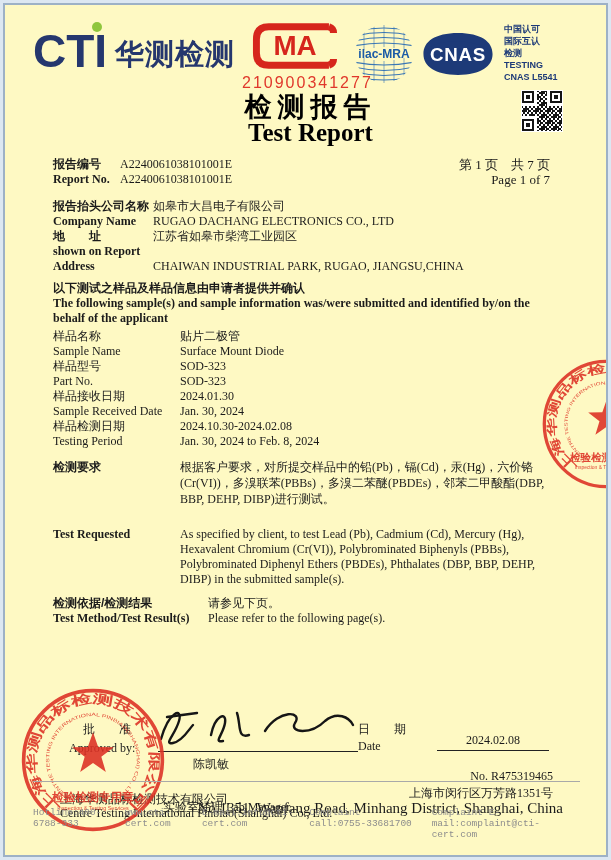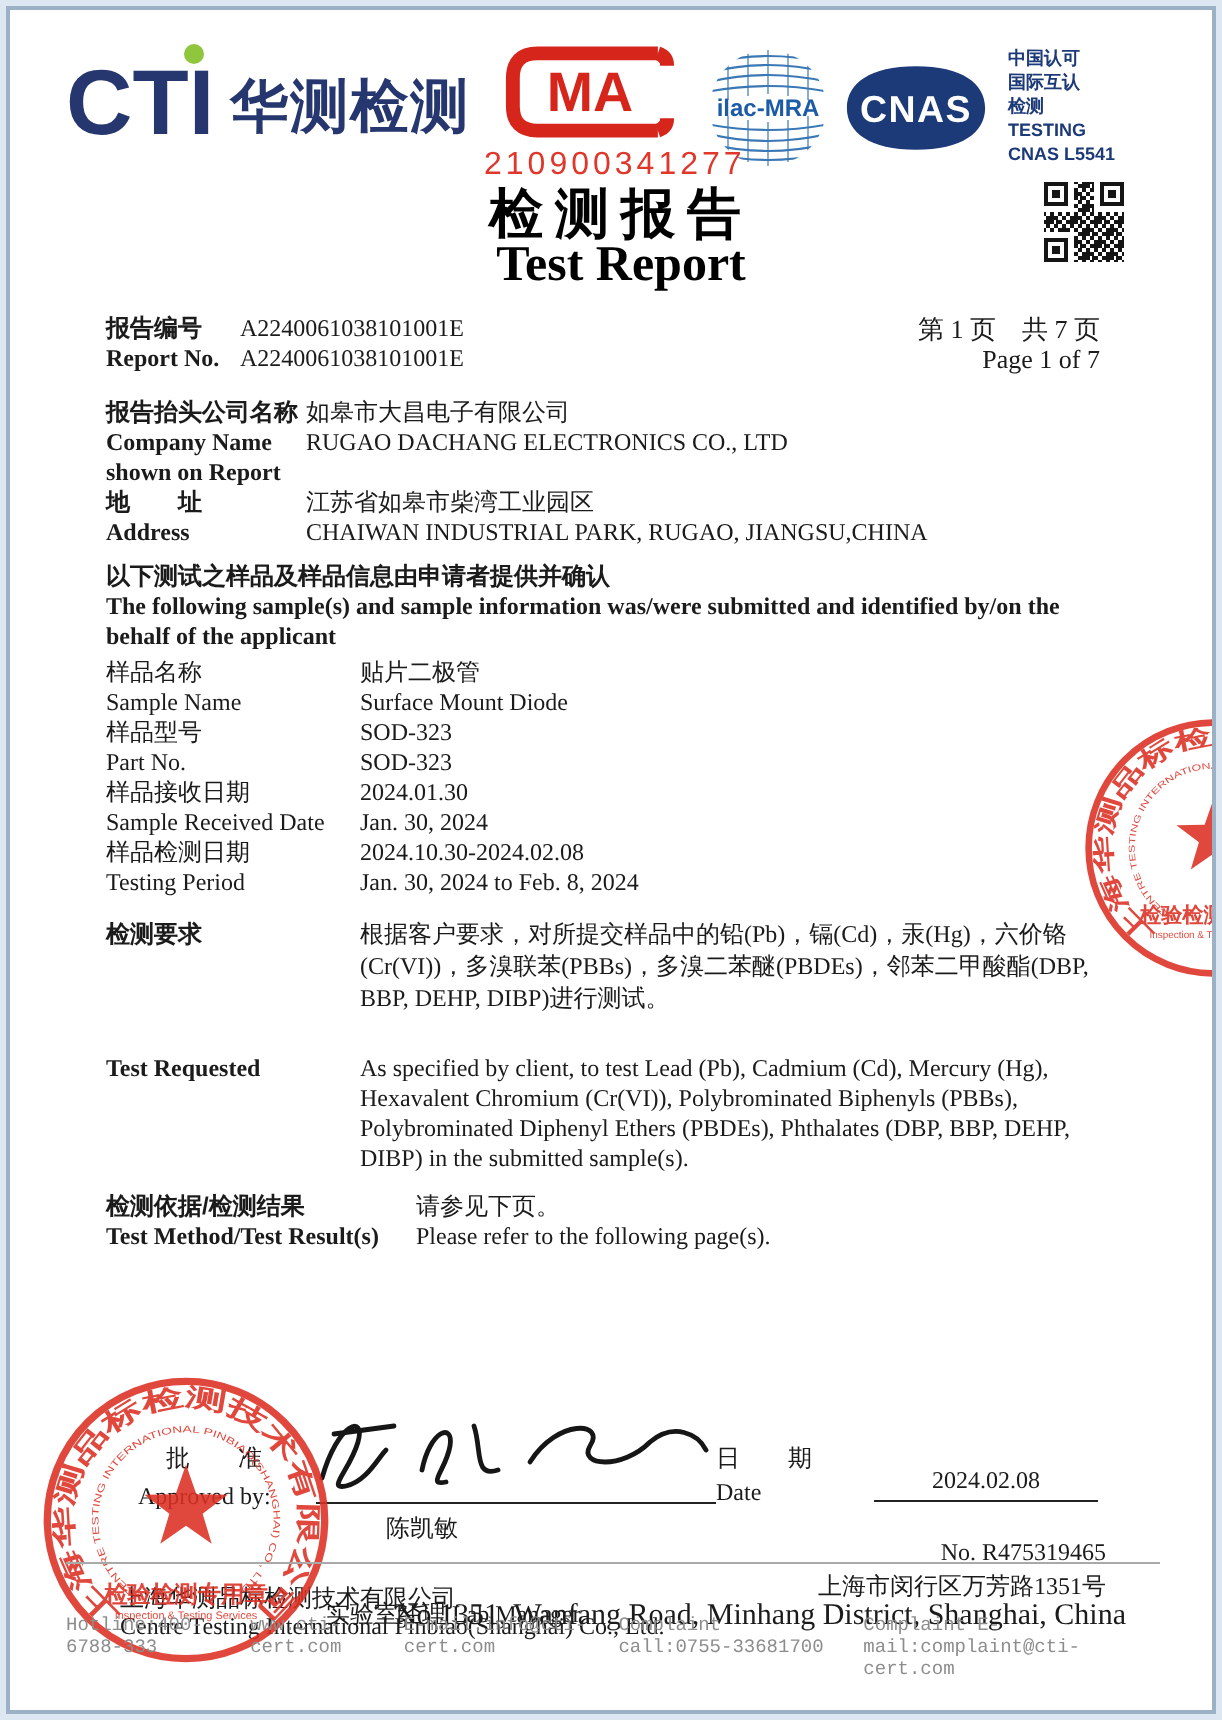--- a/index.html
+++ b/index.html
@@ -4,21 +4,21 @@
 <style>
   html,body{margin:0;padding:0;}
   body{
     width:611px;height:860px;position:relative;overflow:hidden;
     background:#dce7f2;
     font-family:"Liberation Serif","DejaVu Serif",serif;
     color:#1b1b1b;
   }
   .page{
     position:absolute;left:3px;top:3px;right:3px;bottom:3px;
-    border:2px solid #9db1c6;background:#ffffff;overflow:hidden;
+    border:2px solid #9db1c6;background:#fef9c3;overflow:hidden;
   }
   
   .header{position:absolute;left:0;top:0;width:100%;height:150px;}
   .cti-logo{position:absolute;left:28px;top:24px;display:flex;align-items:flex-end;}
   .cti-letters{font-family:"Liberation Sans","DejaVu Sans",sans-serif;font-weight:bold;
     font-size:46px;line-height:44px;color:#25376e;letter-spacing:0px;position:relative;}
   .cti-dot{position:absolute;width:10px;height:10px;border-radius:50%;background:#8fc63d;
     right:5px;top:-7px;}
   .cti-cn{font-family:"Liberation Sans","DejaVu Sans",sans-serif;font-weight:bold;
     font-size:29px;line-height:34px;color:#25376e;letter-spacing:1px;margin-left:8px;margin-bottom:2px;}
@@ -175,25 +175,25 @@
     <div class="company-block">
       <div class="line">
         <span class="lbl lbl-cn w100">报告抬头公司名称</span>
         <span class="val">如皋市大昌电子有限公司</span>
       </div>
       <div class="line">
         <span class="lbl w100">Company Name</span>
         <span class="val">RUGAO DACHANG ELECTRONICS CO., LTD</span>
       </div>
       <div class="line">
-        <span class="lbl">shown on Report</span>
-      </div>
-      <div class="line">
         <span class="lbl lbl-cn w100">地　　址</span>
         <span class="val">江苏省如皋市柴湾工业园区</span>
+      </div>
+      <div class="line">
+        <span class="lbl">shown on Report</span>
       </div>
       <div class="line">
         <span class="lbl w100">Address</span>
         <span class="val">CHAIWAN INDUSTRIAL PARK, RUGAO, JIANGSU,CHINA</span>
       </div>
     </div>
 
     <div class="decl">
       <div class="lbl-cn">以下测试之样品及样品信息由申请者提供并确认</div>
       <div>The following sample(s) and sample information was/were submitted and identified by/on the behalf of the applicant</div>

